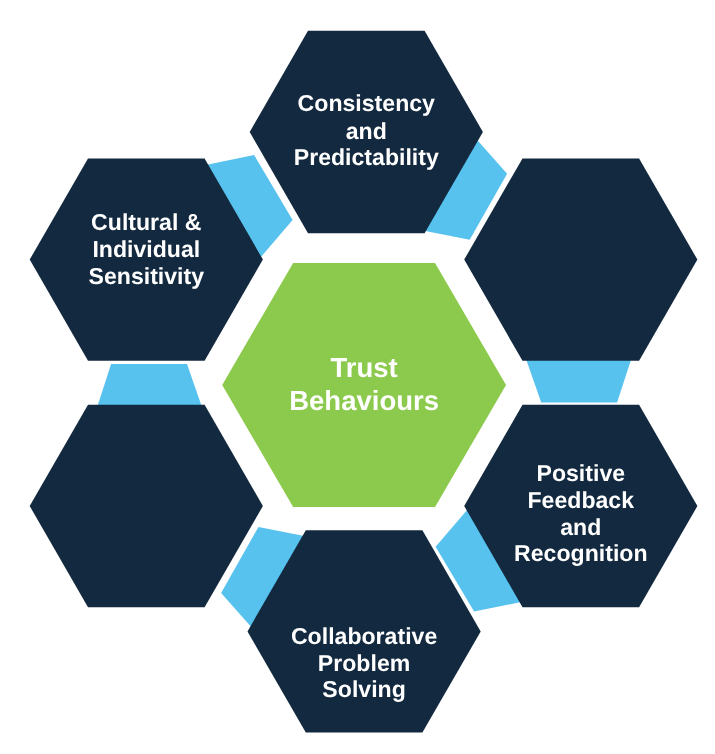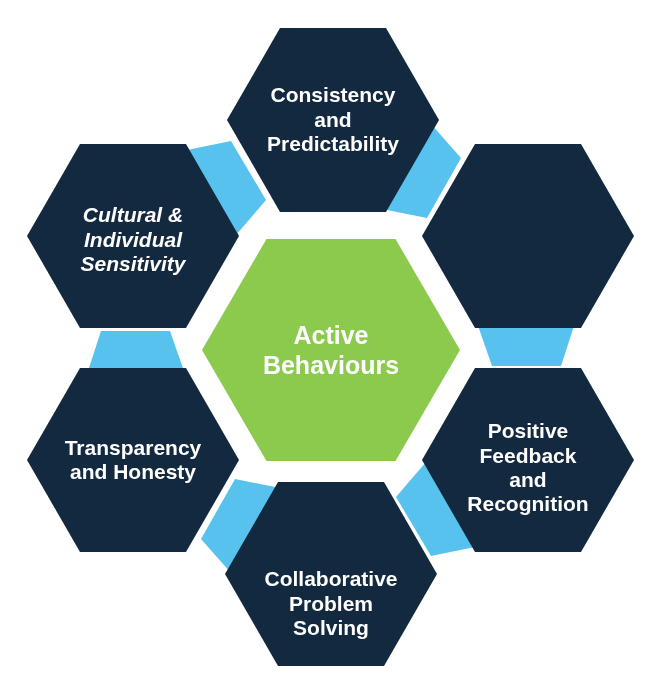--- a/index.html
+++ b/index.html
@@ -62,21 +62,19 @@
   <div class="hex-label" style="left:227px; top:28px;  width:212px; height:184px;">Consistency
 and
 Predictability</div>
   <div class="hex-label" style="left:422px; top:376px; width:212px; height:184px;">Positive
 Feedback
 and
 Recognition</div>
   <div class="hex-label" style="left:225px; top:482px; width:212px; height:184px;margin-top:30px;">Collaborative
 Problem
 Solving</div>
-  <div class="hex-label" style="left:27px;  top:368px; width:212px; height:184px;">Transparency
-and Honesty</div>
-  <div class="hex-label" style="left:27px;  top:148px; width:212px; height:184px;font-style:italic;">Cultural &amp;
+  <div class="hex-label" style="left:27px;  top:136px; width:212px; height:184px;">Cultural &amp;
 Individual
 Sensitivity</div>
-  <div class="hex-label center-label" style="left:202px; top:239px; width:258px; height:222px;">Active
+  <div class="hex-label center-label" style="left:202px; top:239px; width:258px; height:222px;">Trust
 Behaviours</div>
 
 </div>
 
 </body></html>

